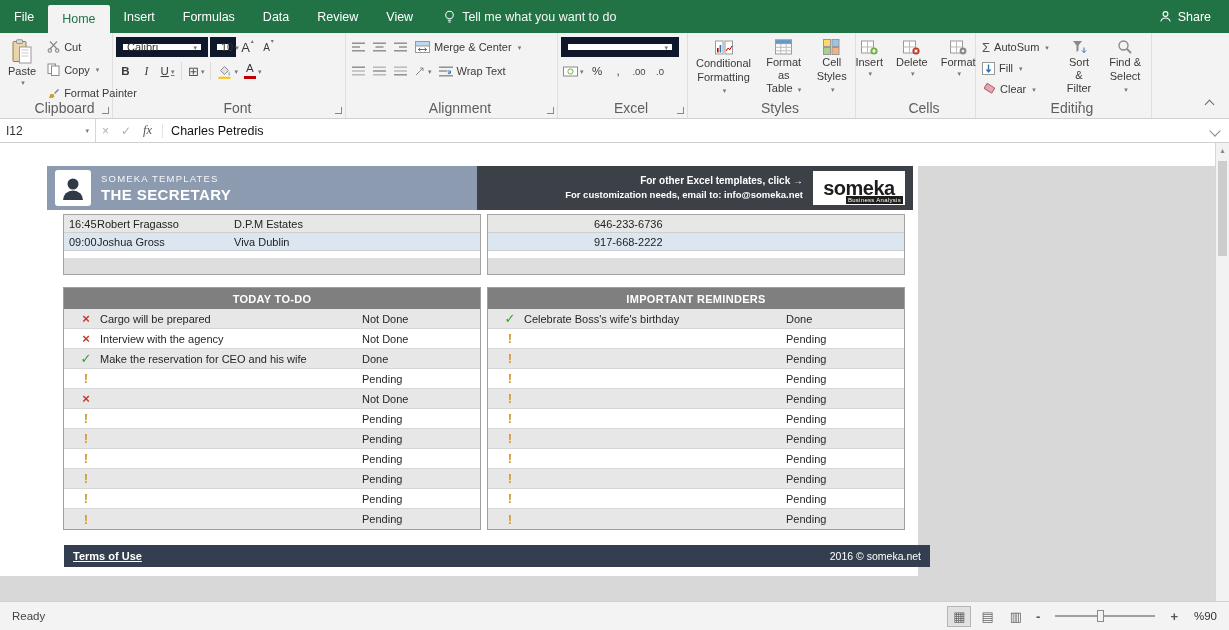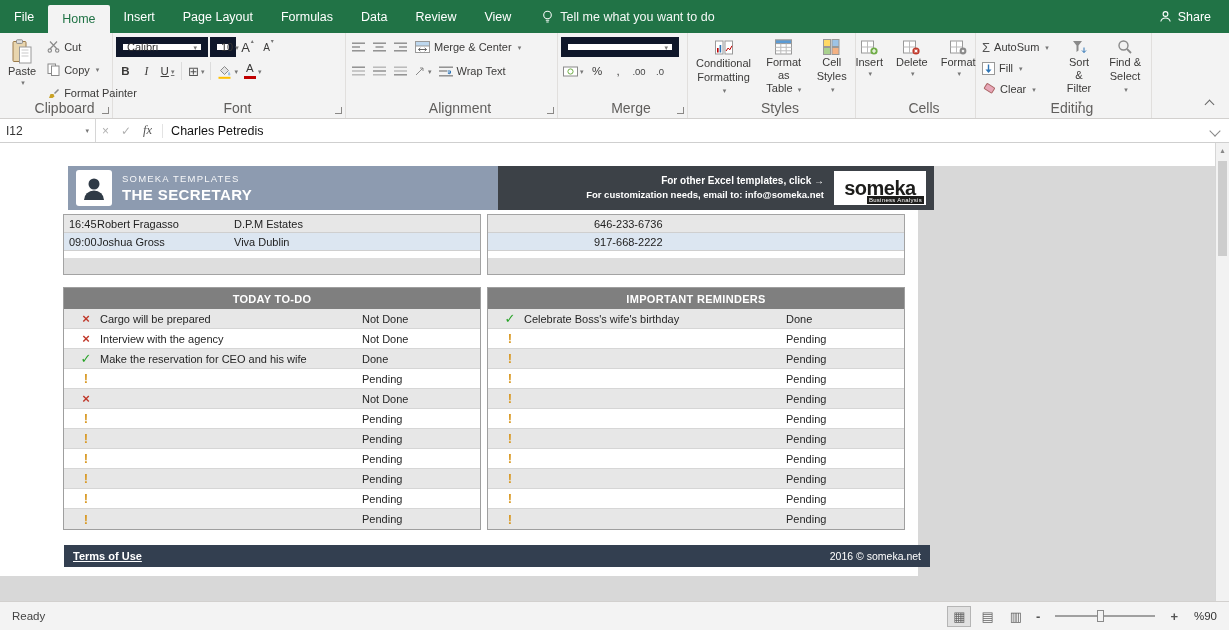--- a/index.html
+++ b/index.html
@@ -44,21 +44,21 @@
   .namebox{width:96px;height:100%;border-right:1px solid #d6d6d6;display:flex;align-items:center;justify-content:space-between;padding:0 6px;font-size:12px;color:#333}
   .fbtn{padding:0 6px;font-size:12px;color:#b0b0b0}
   .fx{font-style:italic;font-family:"Liberation Serif",serif;color:#555;font-size:12.5px}
   .fvalue{flex:1;border-left:1px solid #e3e3e3;margin-left:4px;padding-left:8px;font-size:12.5px;color:#111}
   .fexpand{width:8px;height:8px;border-left:1.5px solid #888;border-top:1.5px solid #888;transform:rotate(225deg);margin-right:10px}
 
   
   .ws{position:absolute;top:143px;left:0;width:1229px;height:458px;background:#d8d8d8}
   .ws-top{position:absolute;left:0;top:0;width:1215px;height:23px;background:#fff}
   .ws-sheet{position:absolute;left:0;top:23px;width:918px;height:410px;background:#fff}
-  .banner{position:absolute;left:68px;top:23px;width:979px;height:44px;display:flex}
+  .banner{position:absolute;left:47px;top:23px;width:979px;height:44px;display:flex}
   .b-left{width:430px;background:#8d9bb0;display:flex;align-items:center;gap:10px;padding-left:8px}
   .logo-box{width:36px;height:36px;background:#fff;border-radius:3px;display:flex;align-items:center;justify-content:center;overflow:hidden}
   .b-brand{font-size:9.5px;letter-spacing:1.2px;color:rgba(255,255,255,.92)}
   .b-title{font-size:15px;font-weight:bold;color:#fff;letter-spacing:.4px;margin-top:2px}
   .b-right{width:436px;background:#3c4147;display:flex;align-items:center;justify-content:flex-end;gap:10px;padding-right:8px}
   .promo{text-align:right;color:#fff;line-height:1.5}
   .promo .l1{font-size:10px;font-weight:bold}
   .promo .l2{font-size:9.5px;font-weight:bold}
   .someka{width:92px;height:34px;background:#fff;position:relative;display:flex;align-items:center;justify-content:center}
   .someka .word{font-size:20px;font-weight:bold;color:#1d1d1b;letter-spacing:-.5px}
@@ -106,21 +106,20 @@
   .zsign{font-size:13px;color:#555;font-weight:bold;padding:0 3px}
   .zoomlabel{min-width:30px;text-align:right;color:#333}
 </style>
 </head>
 <body>
 
 <div class="tabbar">
   <div class="tab">File</div>
   <div class="tab active">Home</div>
   <div class="tab">Insert</div>
-  <div class="tab">Page Layout</div>
   <div class="tab">Formulas</div>
   <div class="tab">Data</div>
   <div class="tab">Review</div>
   <div class="tab">View</div>
   <div class="tellme">
     <span>
         <svg width="13" height="14" viewBox="0 0 13 14">
           <circle cx="6.5" cy="5" r="3.8" fill="none" stroke="#fff" stroke-width="1.1"></circle>
           <path d="M4.8 10.2h3.4M5.3 12h2.4" stroke="#fff" stroke-width="1.1" fill="none"></path>
         </svg>
@@ -349,21 +348,21 @@
         <div class="tbtn">%</div>
         <div class="tbtn">,</div>
         <div class="tbtn dec">
             <span>.00</span>
           </div>
         <div class="tbtn dec">
             <span>.0</span>
           </div>
       </div>
     </div>
-    <span class="grp-label">Merge</span>
+    <span class="grp-label">Excel</span>
     <span class="launcher"></span>
   </div>
 
   <div class="grp" style="width:168px">
     <div class="cols" style="justify-content:center">
       <div class="bigbtn">
         <span>
             <svg width="18" height="17">
               <rect x="0.5" y="2" width="7.5" height="13" fill="#fff" stroke="#999"></rect>
               <rect x="2" y="9" width="1.6" height="4.5" fill="#c00000"></rect>

